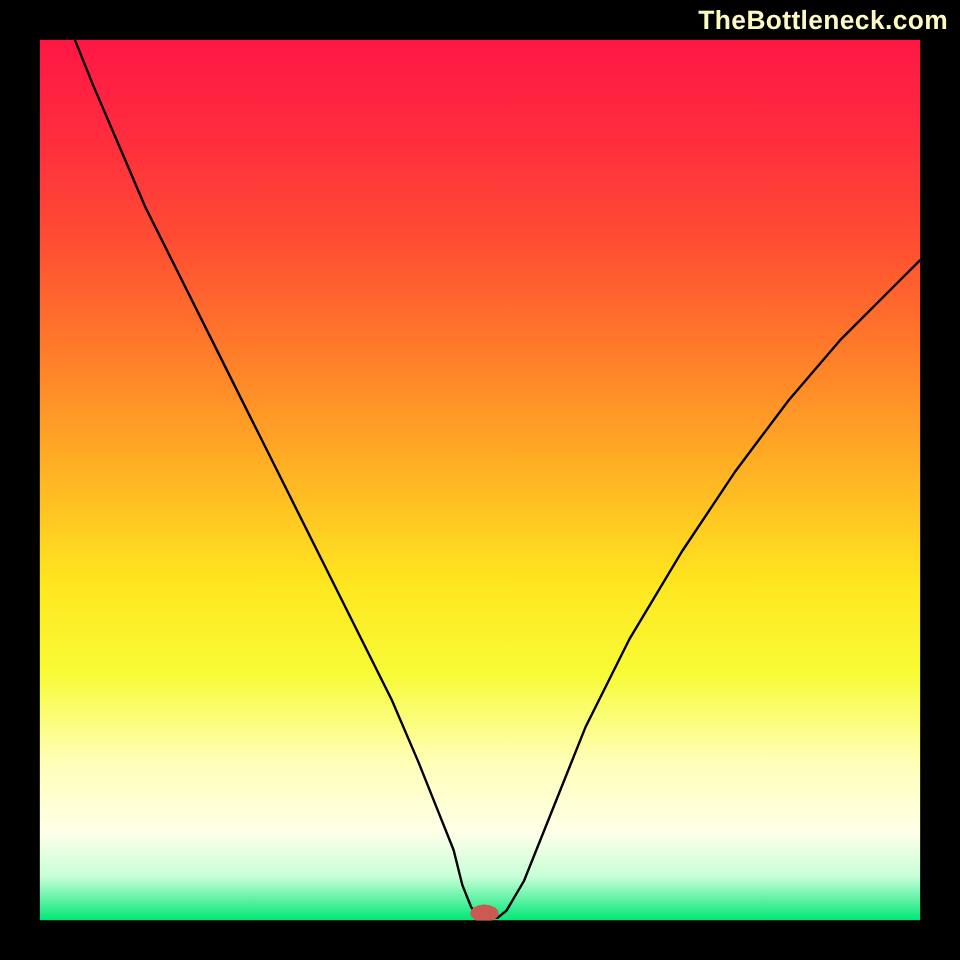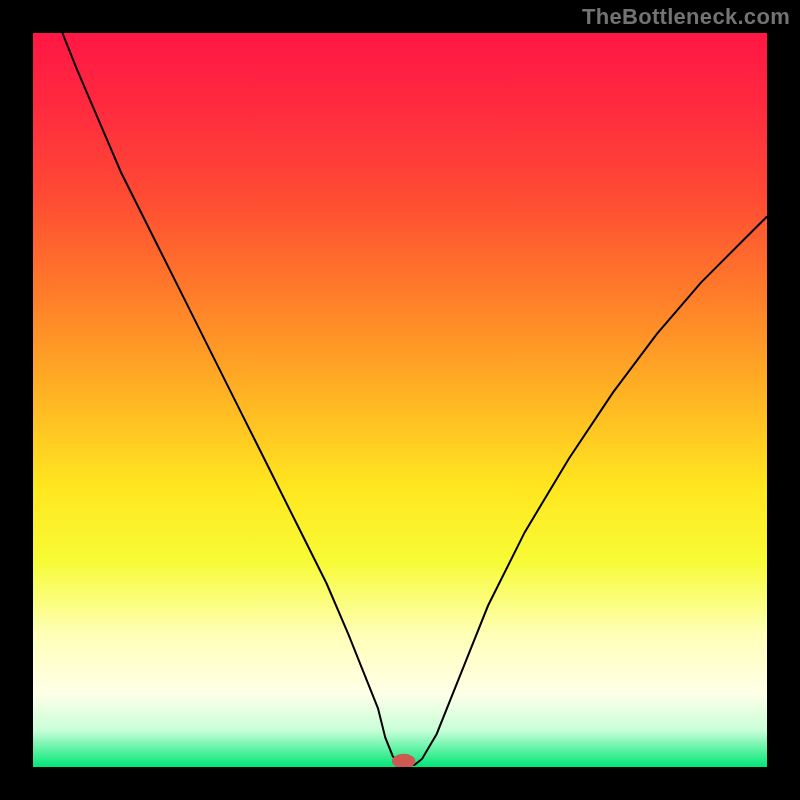--- a/index.html
+++ b/index.html
@@ -14,21 +14,21 @@
   .frame {
     position: relative;
     width: 800px;
     height: 800px;
     background: #000;
   }
   .watermark {
     position: absolute;
     top: 4px;
     right: 10px;
-    color: #737373;
+    color: #fef9c3;
     font-size: 22px;
     font-weight: 600;
     letter-spacing: 0.3px;
     z-index: 5;
   }
   svg.plot {
     position: absolute;
     left: 33px;
     top: 33px;
     width: 734px;

